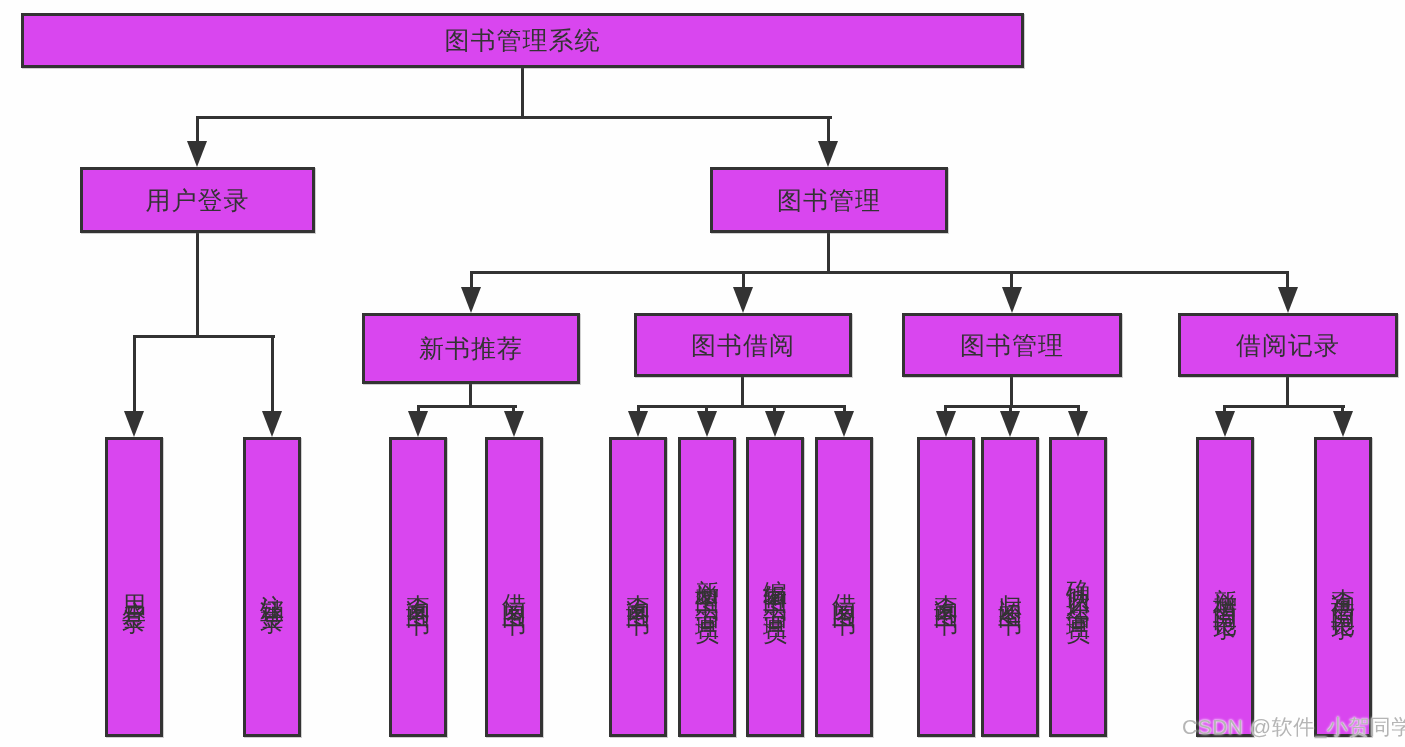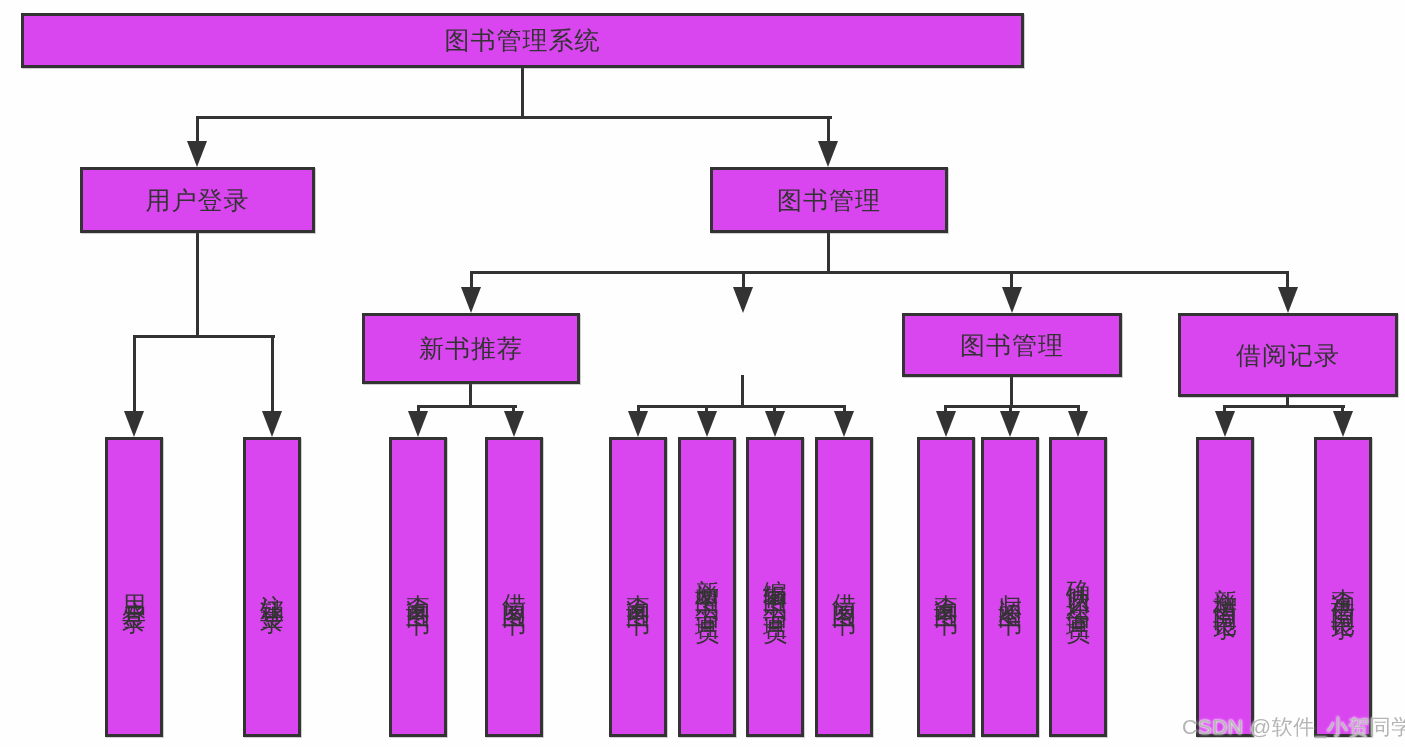--- a/index.html
+++ b/index.html
@@ -70,24 +70,27 @@
   <div class="ln" style="left:742px;top:271px;width:3px;height:20px"></div>
   <div class="arr" style="left:733px;top:287px"></div>
   <div class="ln" style="left:1010px;top:271px;width:3px;height:20px"></div>
   <div class="arr" style="left:1002px;top:287px"></div>
   <div class="ln" style="left:1286px;top:271px;width:3px;height:20px"></div>
   <div class="arr" style="left:1278px;top:287px"></div>
 
   <div class="node" style="left:362px;top:313px;width:218px;height:71px">
     <span>新书推荐</span>
   </div>
+  <div class="node" style="left:634px;top:313px;width:218px;height:64px">
+    <span>图书借阅</span>
+  </div>
   <div class="node" style="left:902px;top:313px;width:220px;height:64px">
     <span>图书管理</span>
   </div>
-  <div class="node" style="left:1178px;top:313px;width:220px;height:84px">
+  <div class="node" style="left:1178px;top:313px;width:220px;height:64px">
     <span>借阅记录</span>
   </div>
 
   <div class="ln" style="left:469px;top:375px;width:3px;height:33px"></div>
   <div class="ln" style="left:417px;top:405px;width:100px;height:3px"></div>
   <div class="ln" style="left:417px;top:405px;width:3px;height:9px"></div>
   <div class="arr" style="left:408px;top:411px"></div>
   <div class="ln" style="left:512px;top:405px;width:3px;height:9px"></div>
   <div class="arr" style="left:504px;top:411px"></div>
 

